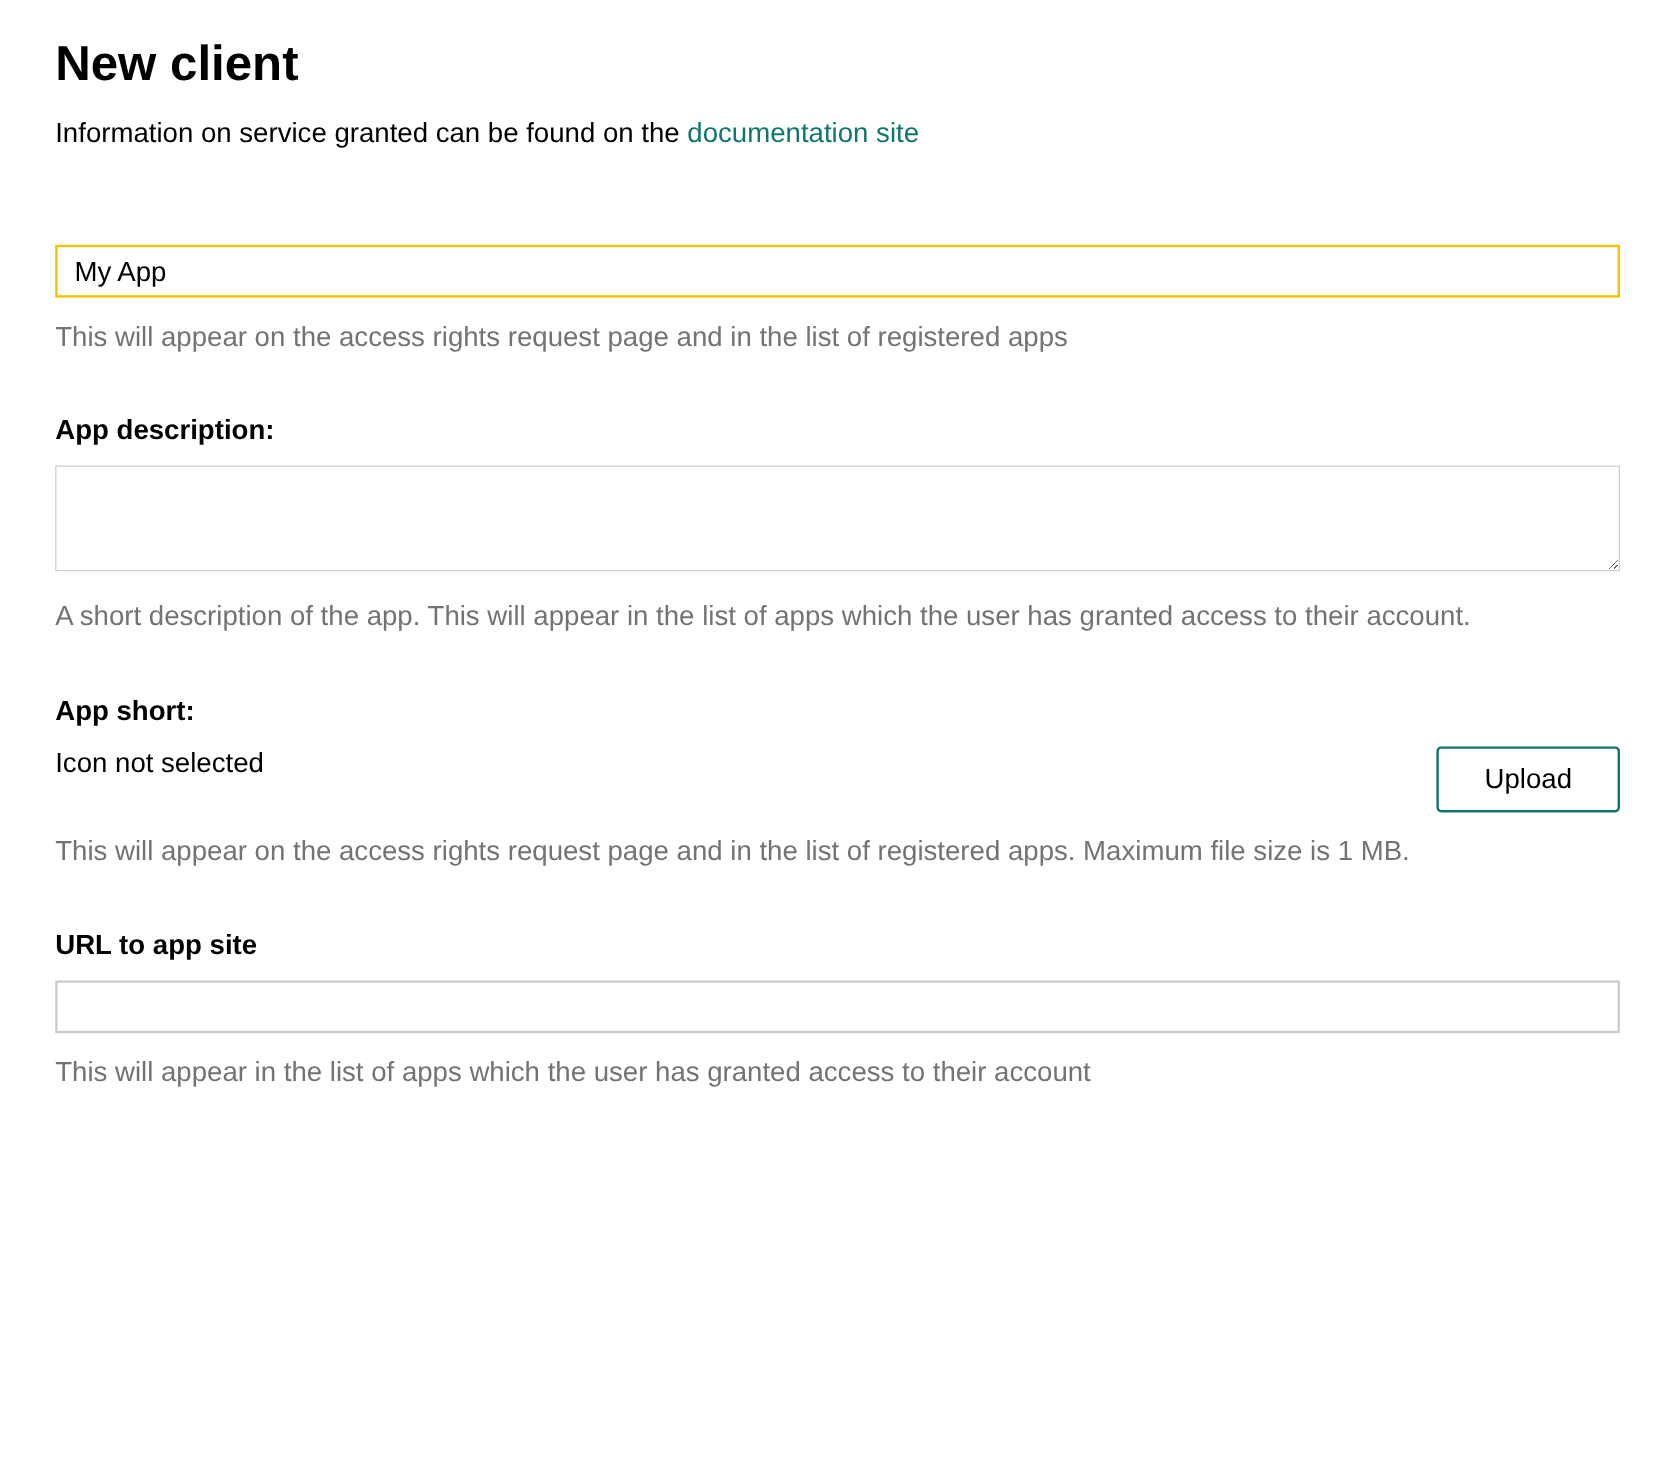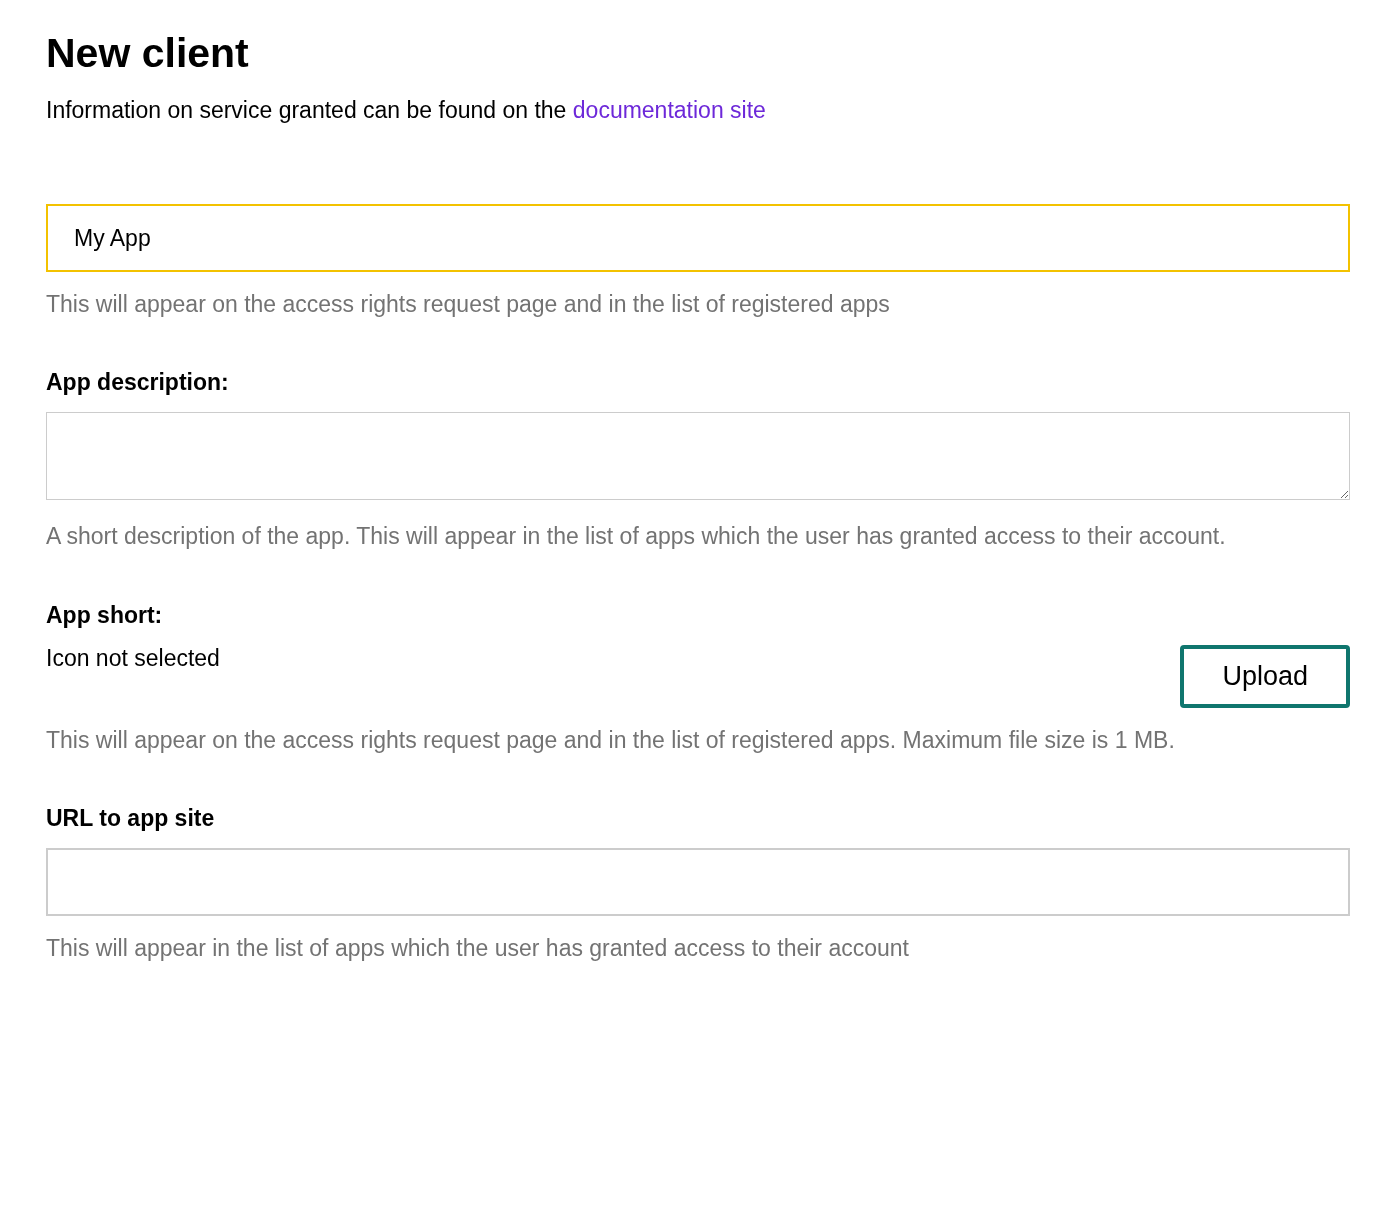--- a/index.html
+++ b/index.html
@@ -18,36 +18,36 @@
       font-size: 41px;
       font-weight: 700;
       margin-bottom: 20px;
     }
     .info-text {
       font-size: 23px;
       font-weight: 400;
       margin-bottom: 80px;
     }
     .info-text a {
-      color: #6d28d9;
+      color: #0f766e;
       text-decoration: none;
     }
     .form-group {
       margin-bottom: 48px;
     }
     .field-label {
       font-size: 23px;
       font-weight: 700;
       margin-bottom: 16px;
       display: block;
     }
     .text-input {
       width: 100%;
-      height: 68px;
-      padding: 10px 26px;
+      height: 44px;
+      padding: 10px 14px;
       font-size: 23px;
       font-family: inherit;
       border: 2px solid #cccccc;
       outline: none;
       background: #ffffff;
     }
     .text-input.focused {
       border: 2px solid #f3c200;
     }
     .textarea-input {
@@ -71,24 +71,24 @@
       display: flex;
       justify-content: space-between;
       align-items: flex-start;
       margin-bottom: 10px;
     }
     .icon-status {
       font-size: 23px;
       font-weight: 400;
     }
     .upload-button {
-      font-size: 27px;
+      font-size: 23px;
       font-family: inherit;
       background: #ffffff;
-      border: 4px solid #0f766e;
+      border: 2px solid #0f766e;
       border-radius: 4px;
       padding: 12px 38px;
       cursor: pointer;
     }
   </style>
 </head>
 <body>
 
 <h1 class="page-title">New client</h1>
 

